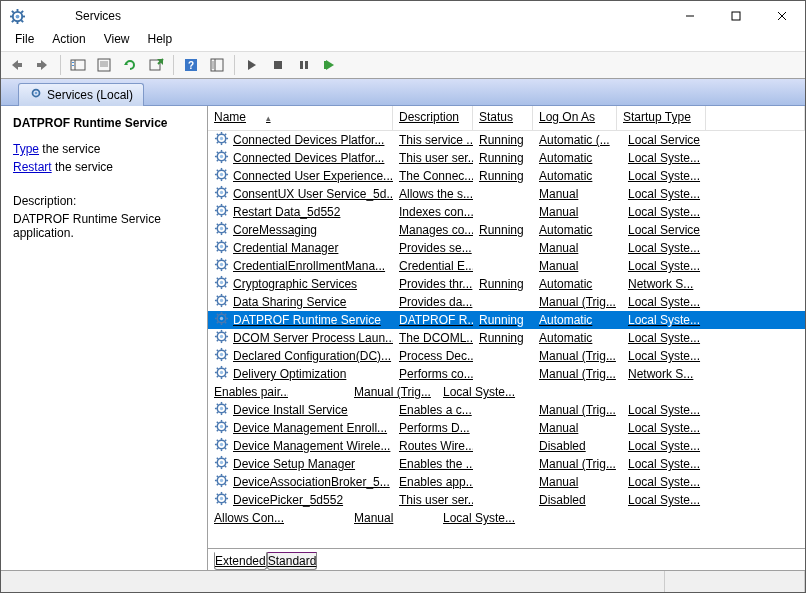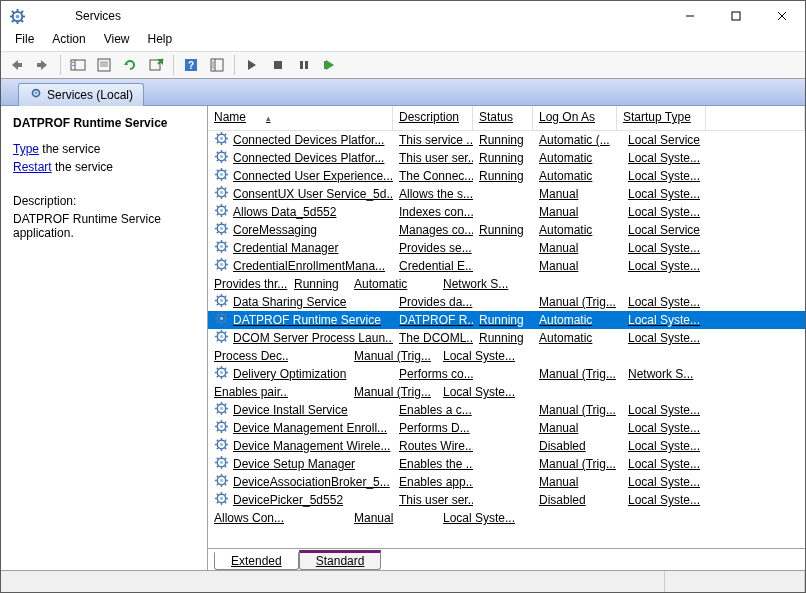--- a/index.html
+++ b/index.html
@@ -32,22 +32,22 @@
   .row { display:flex; height:18px; align-items:center; white-space:nowrap; }
   .row.sel { background:#0078d7; color:#fff; }
   .cell { padding:1px 6px; overflow:hidden; text-overflow:ellipsis; display:flex; align-items:center; white-space:nowrap;}
   .cell.name .row-icon { margin-right:4px; flex-shrink:0; }
   .col-name { width:185px; }
   .col-desc { width:80px; }
   .col-status { width:60px; }
   .col-startup { width:89px; }
   .col-logon { width:84px; }
   .bottom-tabs { height:22px; border-top:1px solid #a0a0a0; display:flex; align-items:flex-end; padding-left:6px; background:#fff;}
-  .btab { border:1px solid #888; border-top:1px solid #fff; margin-top:-1px; padding:1px 16px; font-size:12px; background:#fff; border-radius:0 0 3px 3px; position:relative;}
-  .btab.inactive { background:#f3f3f3; border-top:3px solid #701a75;}
+  .btab { border:1px solid #888; border-top:1px solid #fff; margin-top:-1px; padding:1px 0; font-size:12px; background:#fff; border-radius:0 0 3px 3px; position:relative;}
+  .btab.inactive { background:#f3f3f3; border-top:1px solid #701a75;}
   .statusbar { height:22px; border-top:1px solid #a0a0a0; background:#f0f0f0; display:flex;}
   .statusbar div{ border-right:1px solid #ccc; }
   .gear-svg { width:15px; height:15px;}
 </style>
 </head>
 <body>
 
 <div class="window">
 
   <div class="titlebar">
@@ -307,21 +307,21 @@
                     <line x1="8" y1="1" x2="8" y2="3"></line>
                     <line x1="8" y1="13" x2="8" y2="15"></line>
                     <line x1="1" y1="8" x2="3" y2="8"></line>
                     <line x1="13" y1="8" x2="15" y2="8"></line>
                     <line x1="3" y1="3" x2="4.5" y2="4.5"></line>
                     <line x1="11.5" y1="11.5" x2="13" y2="13"></line>
                     <line x1="11.5" y1="4.5" x2="13" y2="3"></line>
                     <line x1="3" y1="13" x2="4.5" y2="11.5"></line>
                   </g>
                 </svg></span>
-              <span>Allows Data_5d552</span>
+              <span>Restart Data_5d552</span>
             </div>
             <div class="cell col-desc">Indexes con...</div>
             <div class="cell col-status"></div>
             <div class="cell col-startup">Manual</div>
             <div class="cell col-logon">Local Syste...</div>
           </div>
           <div class="row">
             <div class="cell name col-name">
               <span class="row-icon"><svg class="gear-svg" viewBox="0 0 16 16">
                   <circle cx="8" cy="8" r="4.5" fill="none" stroke="#4a78b0" stroke-width="1.6"></circle>
@@ -384,20 +384,37 @@
                   </g>
                 </svg></span>
               <span>CredentialEnrollmentMana...</span>
             </div>
             <div class="cell col-desc">Credential E...</div>
             <div class="cell col-status"></div>
             <div class="cell col-startup">Manual</div>
             <div class="cell col-logon">Local Syste...</div>
           </div>
           <div class="row">
+            <div class="cell name col-name">
+              <span class="row-icon"><svg class="gear-svg" viewBox="0 0 16 16">
+                  <circle cx="8" cy="8" r="4.5" fill="none" stroke="#4a78b0" stroke-width="1.6"></circle>
+                  <circle cx="8" cy="8" r="1.8" fill="#9bc0e6"></circle>
+                  <g stroke="#4a78b0" stroke-width="1.6">
+                    <line x1="8" y1="1" x2="8" y2="3"></line>
+                    <line x1="8" y1="13" x2="8" y2="15"></line>
+                    <line x1="1" y1="8" x2="3" y2="8"></line>
+                    <line x1="13" y1="8" x2="15" y2="8"></line>
+                    <line x1="3" y1="3" x2="4.5" y2="4.5"></line>
+                    <line x1="11.5" y1="11.5" x2="13" y2="13"></line>
+                    <line x1="11.5" y1="4.5" x2="13" y2="3"></line>
+                    <line x1="3" y1="13" x2="4.5" y2="11.5"></line>
+                  </g>
+                </svg></span>
+              <span>Cryptographic Services</span>
+            </div>
             <div class="cell col-desc">Provides thr...</div>
             <div class="cell col-status">Running</div>
             <div class="cell col-startup">Automatic</div>
             <div class="cell col-logon">Network S...</div>
           </div>
           <div class="row">
             <div class="cell name col-name">
               <span class="row-icon"><svg class="gear-svg" viewBox="0 0 16 16">
                   <circle cx="8" cy="8" r="4.5" fill="none" stroke="#4a78b0" stroke-width="1.6"></circle>
                   <circle cx="8" cy="8" r="1.8" fill="#9bc0e6"></circle>
@@ -459,20 +476,37 @@
                   </g>
                 </svg></span>
               <span>DCOM Server Process Laun...</span>
             </div>
             <div class="cell col-desc">The DCOML...</div>
             <div class="cell col-status">Running</div>
             <div class="cell col-startup">Automatic</div>
             <div class="cell col-logon">Local Syste...</div>
           </div>
           <div class="row">
+            <div class="cell name col-name">
+              <span class="row-icon"><svg class="gear-svg" viewBox="0 0 16 16">
+                  <circle cx="8" cy="8" r="4.5" fill="none" stroke="#4a78b0" stroke-width="1.6"></circle>
+                  <circle cx="8" cy="8" r="1.8" fill="#9bc0e6"></circle>
+                  <g stroke="#4a78b0" stroke-width="1.6">
+                    <line x1="8" y1="1" x2="8" y2="3"></line>
+                    <line x1="8" y1="13" x2="8" y2="15"></line>
+                    <line x1="1" y1="8" x2="3" y2="8"></line>
+                    <line x1="13" y1="8" x2="15" y2="8"></line>
+                    <line x1="3" y1="3" x2="4.5" y2="4.5"></line>
+                    <line x1="11.5" y1="11.5" x2="13" y2="13"></line>
+                    <line x1="11.5" y1="4.5" x2="13" y2="3"></line>
+                    <line x1="3" y1="13" x2="4.5" y2="11.5"></line>
+                  </g>
+                </svg></span>
+              <span>Declared Configuration(DC)...</span>
+            </div>
             <div class="cell col-desc">Process Dec...</div>
             <div class="cell col-status"></div>
             <div class="cell col-startup">Manual (Trig...</div>
             <div class="cell col-logon">Local Syste...</div>
           </div>
           <div class="row">
             <div class="cell name col-name">
               <span class="row-icon"><svg class="gear-svg" viewBox="0 0 16 16">
                   <circle cx="8" cy="8" r="4.5" fill="none" stroke="#4a78b0" stroke-width="1.6"></circle>
                   <circle cx="8" cy="8" r="1.8" fill="#9bc0e6"></circle>

